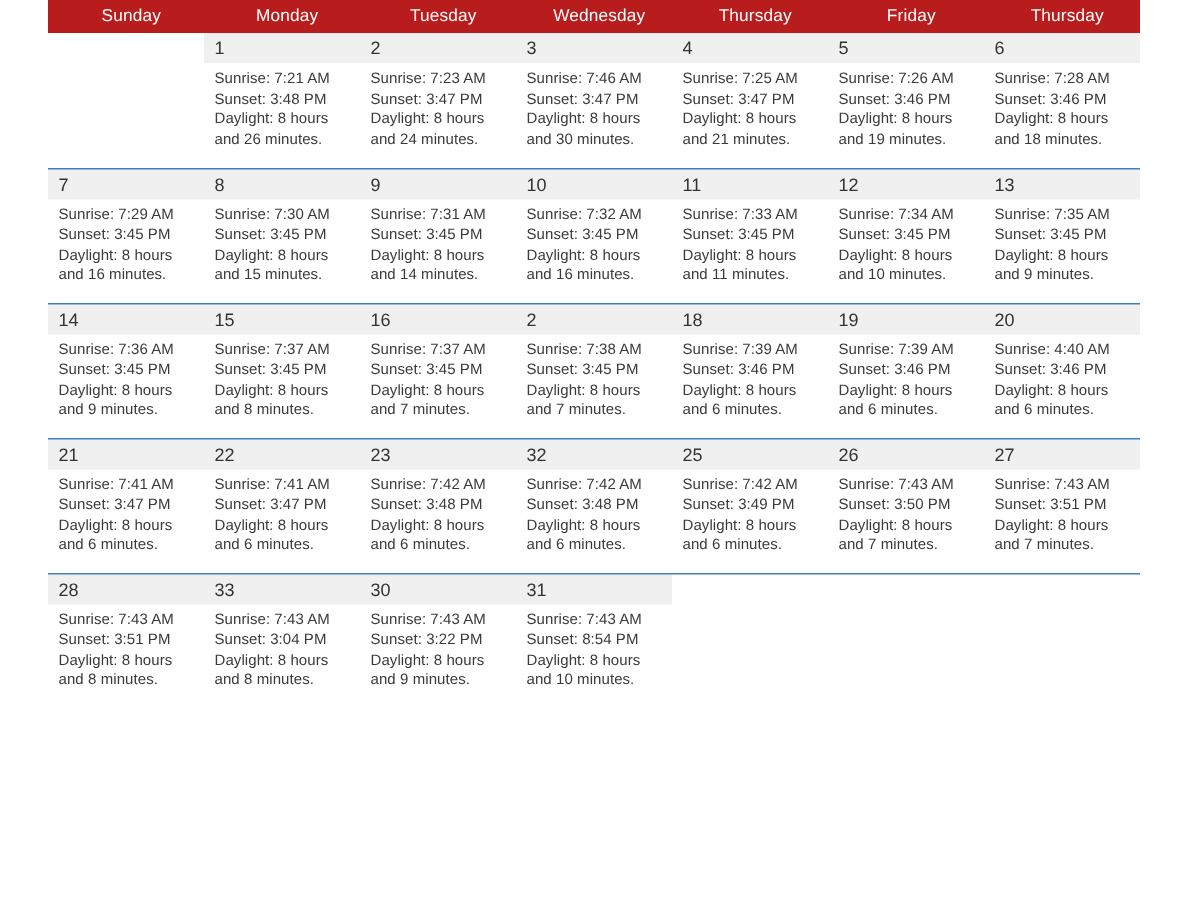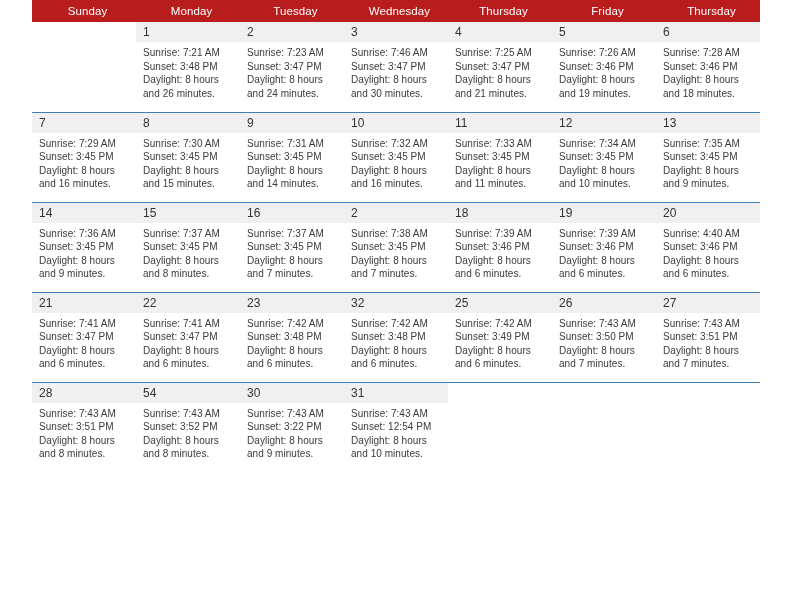--- a/index.html
+++ b/index.html
@@ -417,42 +417,42 @@
           <td class="day-cell">
             <div class="daynum">28</div>
             <div class="dayinfo">
               <div>Sunrise: 7:43 AM</div>
               <div>Sunset: 3:51 PM</div>
               <div>Daylight: 8 hours</div>
               <div>and 8 minutes.</div>
             </div>
           </td>
           <td class="day-cell">
-            <div class="daynum">54</div>
-            <div class="dayinfo">
-              <div>Sunrise: 7:43 AM</div>
-              <div>Sunset: 3:52 PM</div>
+            <div class="daynum">33</div>
+            <div class="dayinfo">
+              <div>Sunrise: 7:43 AM</div>
+              <div>Sunset: 3:04 PM</div>
               <div>Daylight: 8 hours</div>
               <div>and 8 minutes.</div>
             </div>
           </td>
           <td class="day-cell">
             <div class="daynum">30</div>
             <div class="dayinfo">
               <div>Sunrise: 7:43 AM</div>
               <div>Sunset: 3:22 PM</div>
               <div>Daylight: 8 hours</div>
               <div>and 9 minutes.</div>
             </div>
           </td>
           <td class="day-cell">
             <div class="daynum">31</div>
             <div class="dayinfo">
               <div>Sunrise: 7:43 AM</div>
-              <div>Sunset: 12:54 PM</div>
+              <div>Sunset: 8:54 PM</div>
               <div>Daylight: 8 hours</div>
               <div>and 10 minutes.</div>
             </div>
           </td>
           <td class="day-cell cell-empty">
             <div class="daynum empty"></div>
             <div class="dayinfo">
               <div></div>
               <div></div>
               <div></div>

